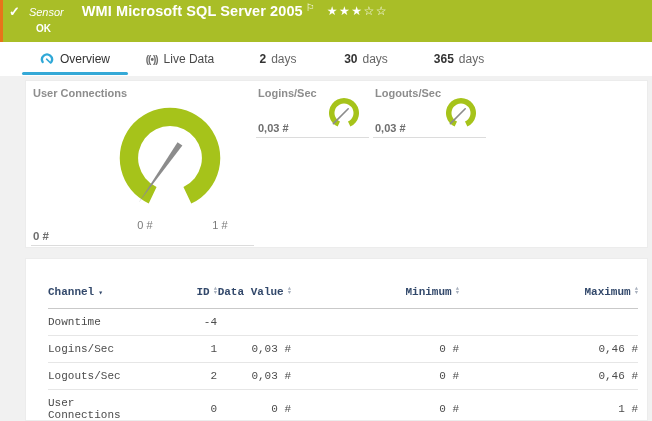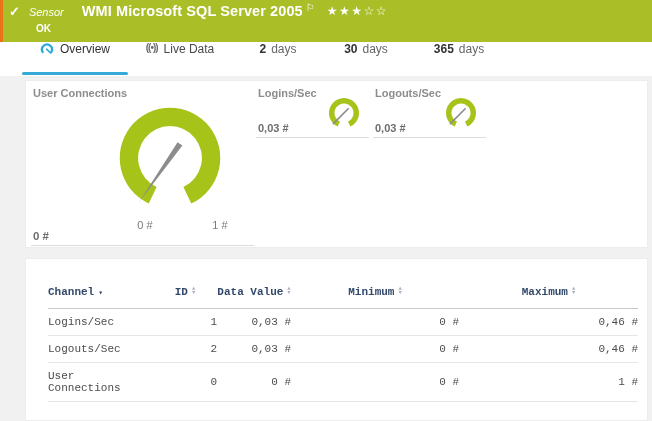--- a/index.html
+++ b/index.html
@@ -23,21 +23,21 @@
   .hdr-row1 { position:absolute; left:9px; top:3px; display:flex; align-items:baseline; }
   .check { font-size:13px; font-weight:bold; margin-right:9px; }
   .kind  { font-style:italic; font-size:11px; margin-right:18px; }
   .title { font-weight:bold; font-size:14.5px; letter-spacing:.1px; }
   .flag  { font-size:10px; vertical-align:super; position:relative; top:-5px; margin-left:3px; }
   .stars { font-size:12px; letter-spacing:1.5px; margin-left:12px; position:relative; top:-1px; cursor:pointer; }
   .status-ok { position:absolute; left:36px; top:23px; font-size:10px; font-weight:bold; }
 
   
   .tabbar { position:absolute; left:0; top:42px; width:652px; height:34px; background:#fff; }
-  .tab { position:absolute; top:0; height:34px; display:flex; align-items:flex-start; justify-content:center;
+  .tab { position:absolute; top:0; height:34px; display:flex; align-items:center; justify-content:center;
          font-size:12px; color:#4a4a4a; cursor:pointer; white-space:nowrap; }
   .tab .ticon { margin-right:6px; display:inline-flex; align-items:center; }
   .tab .num { font-weight:bold; color:#333; margin-right:5px; }
   .tab .unit { color:#666; }
   .tab-overview { left:22px;  width:106px; color:#333; }
   .tab-live     { left:140px; width:80px; }
   .tab-2days    { left:248px; width:60px; }
   .tab-30days   { left:336px; width:60px; }
   .tab-365days  { left:426px; width:66px; }
   .tab-historic { left:514px; width:104px; }
@@ -61,21 +61,21 @@
   .gb-small { top:4px; width:113px; height:53px; }
   .gb-small svg { position:absolute; left:70px; top:11px; }
   .gb-small .gvalue { font-size:11px; }
   .gb-logins  { left:230px; }
   .gb-logouts { left:347px; }
 
   
   table.channels { border-collapse:collapse; margin-left:22px; width:590px; table-layout:fixed; font-size:11px;font-family:Liberation Mono, monospace; }
   .col-channel { width:105px; } .col-id { width:64px; } .col-last { width:74px; }
   .col-min { width:168px; } .col-max { width:179px; }
-  th { color:#33496b; font-size:11px; font-weight:bold; text-align:center;
+  th { color:#33496b; font-size:11px; font-weight:bold; text-align:right;
        vertical-align:top; padding:28px 0 10px 0; line-height:11px;
        border-bottom:1px solid #c9c9c9; cursor:pointer; }
   th.left { text-align:left; }
   td { color:#4c4c4c; padding:7px 0; text-align:right; border-bottom:1px solid #e6e6e6; }
   td.left { text-align:left; }
   .sort { display:inline-flex; flex-direction:column; vertical-align:middle;
           margin-left:4px; line-height:4px; font-size:5.5px; color:#a9b1be; position:relative; top:-1px; }
   .caret { font-size:8px; color:#33496b; margin-left:4px; }
 </style>
 </head>
@@ -192,20 +192,27 @@
           <th>
             <span>Maximum</span><span class="sort">
                 <span>▲</span>
                 <span>▼</span>
               </span>
           </th>
         </tr>
       </thead>
       <tbody>
         <tr>
+          <td class="left">Downtime</td>
+          <td>-4</td>
+          <td></td>
+          <td></td>
+          <td></td>
+        </tr>
+        <tr>
           <td class="left">Logins/Sec</td>
           <td>1</td>
           <td>0,03 #</td>
           <td>0 #</td>
           <td>0,46 #</td>
         </tr>
         <tr>
           <td class="left">Logouts/Sec</td>
           <td>2</td>
           <td>0,03 #</td>

